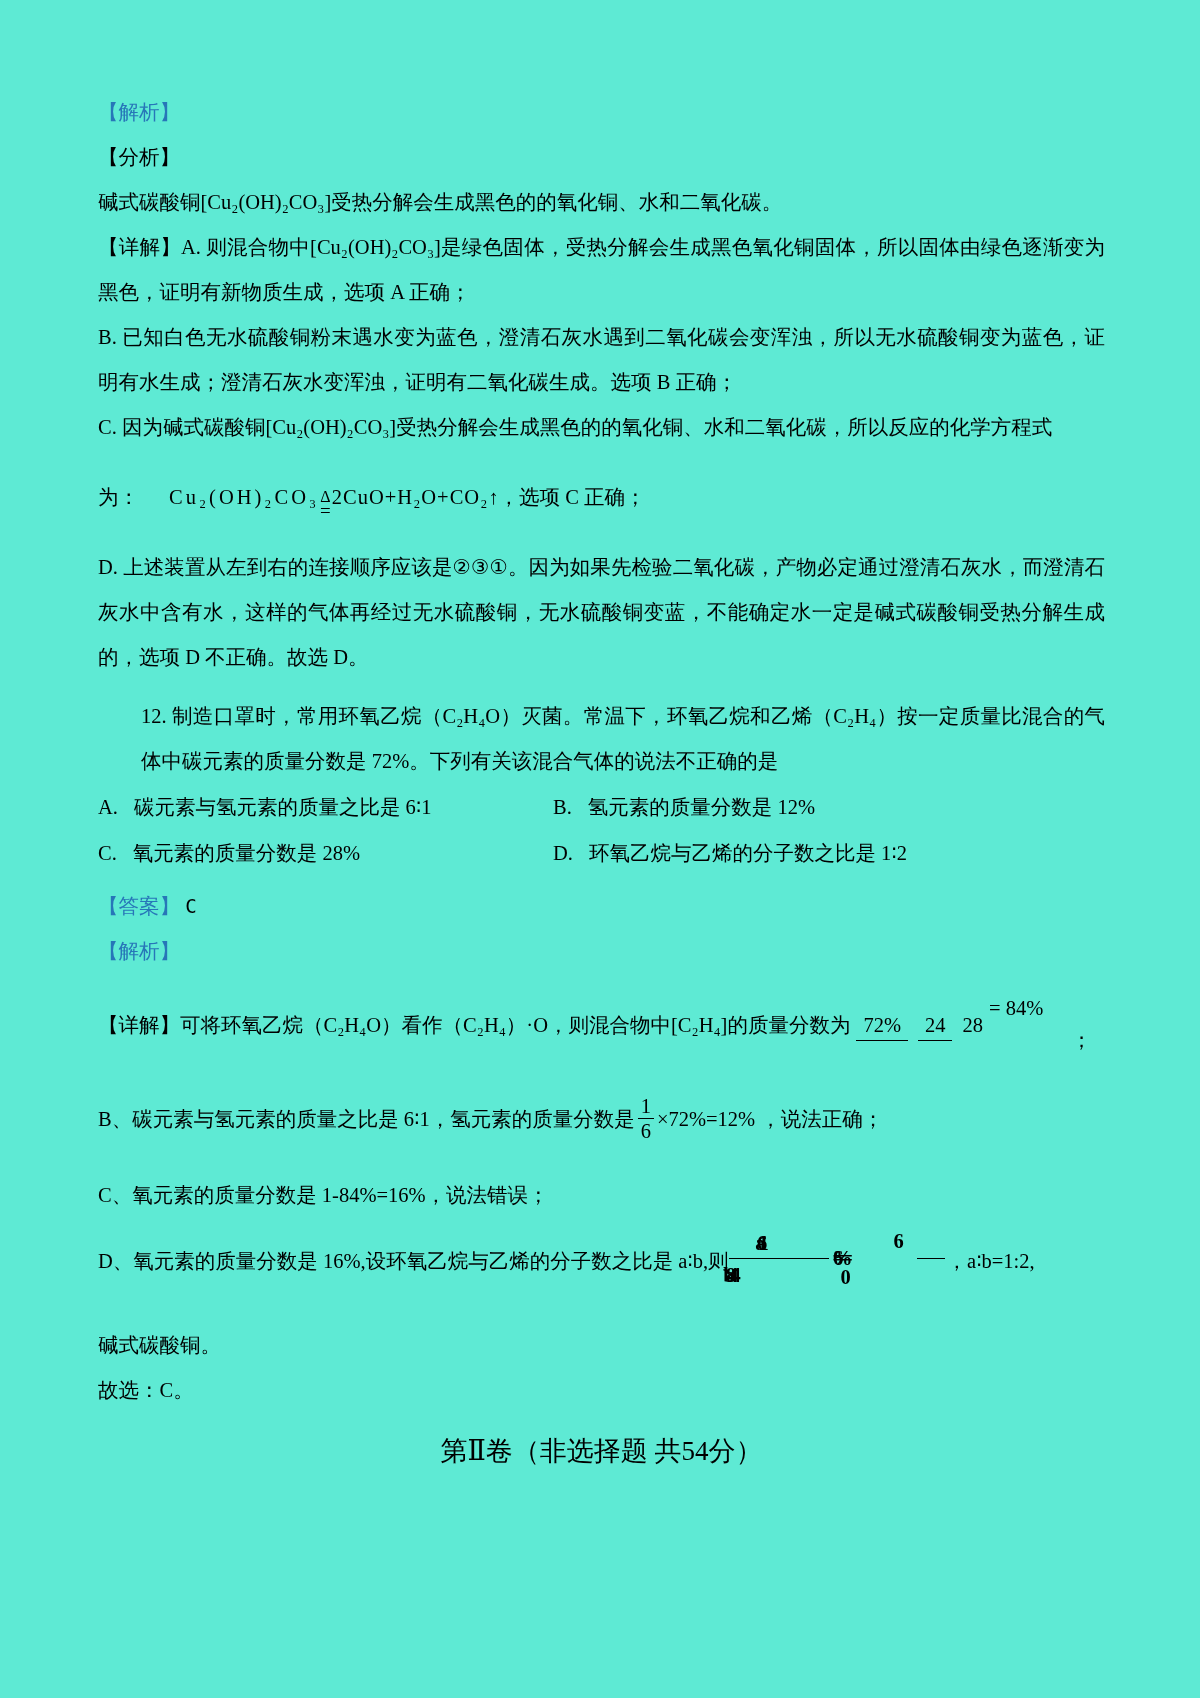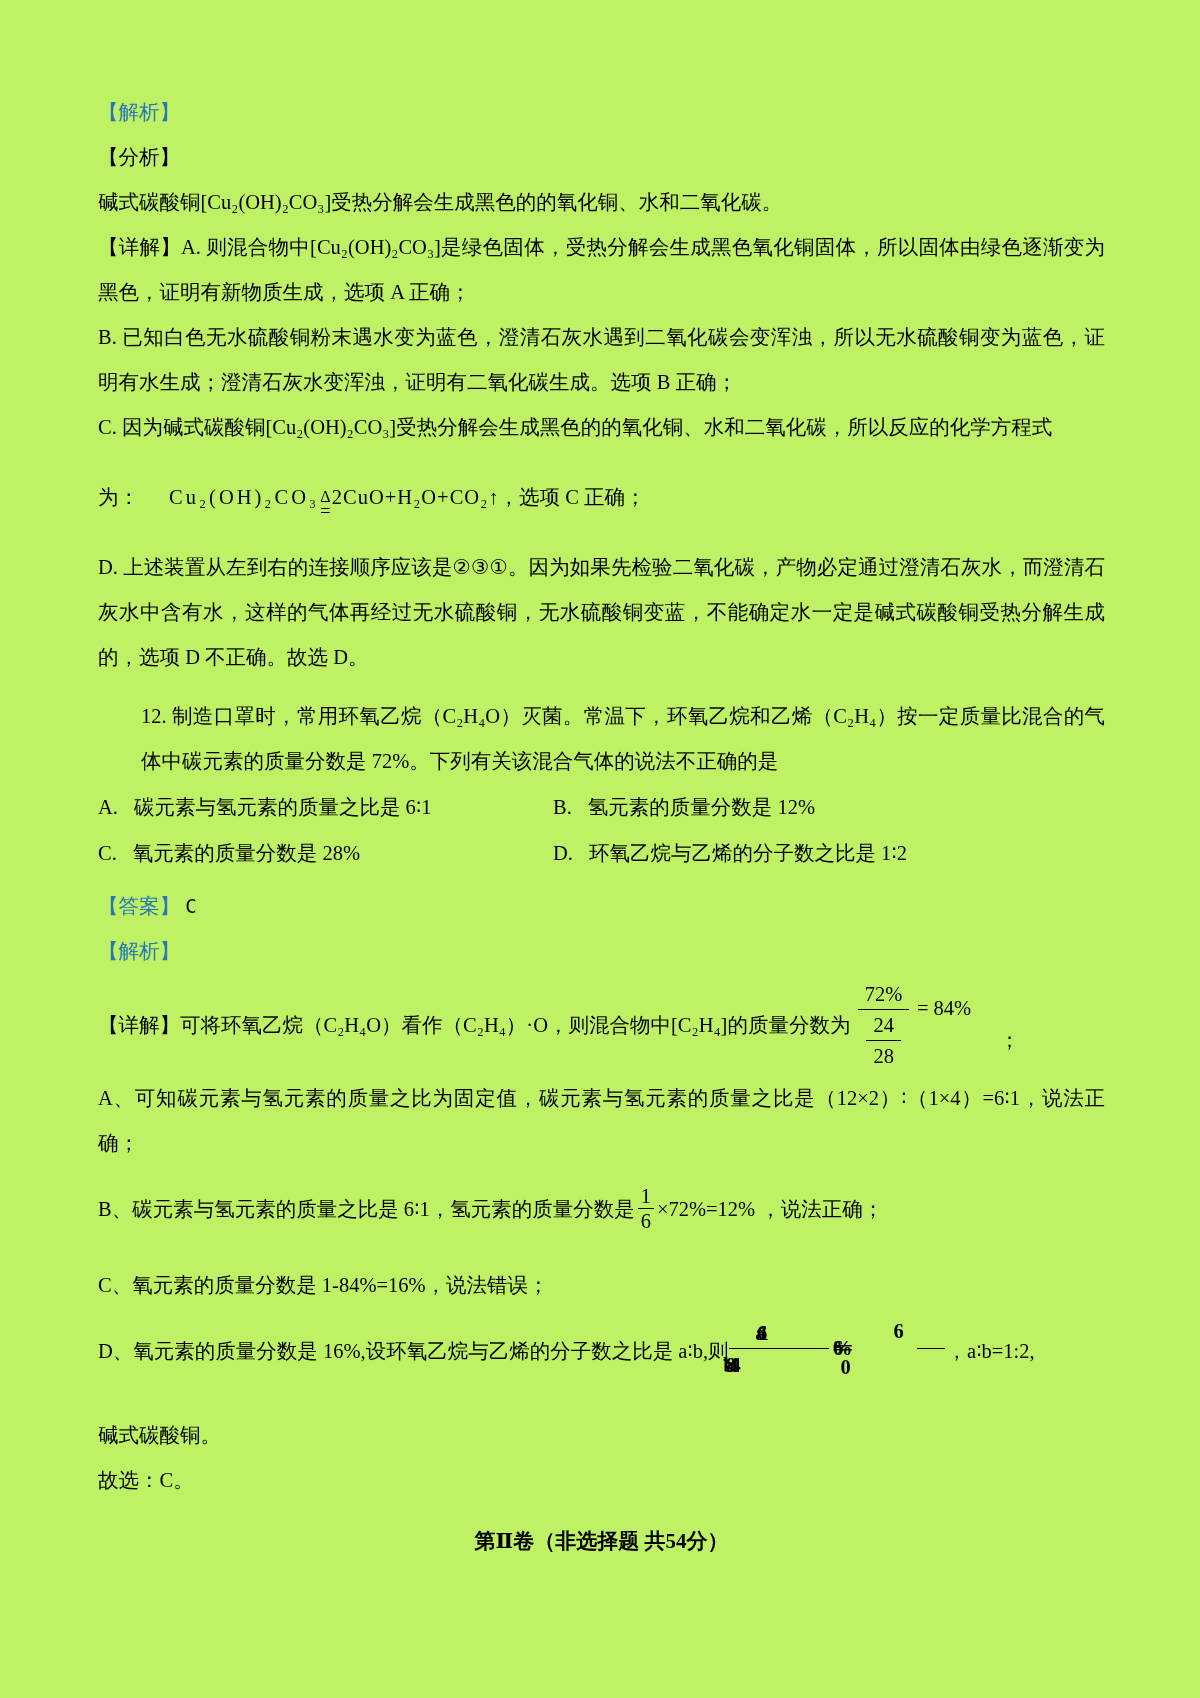--- a/index.html
+++ b/index.html
@@ -1,17 +1,17 @@
 <!DOCTYPE html>
 <html><head>
 <meta charset="utf-8">
 <style>
   html,body{margin:0;padding:0;background:#ffffff;}
   .page{
-    width:1200px;height:1698px;box-sizing:border-box;background:#bef264;
+    width:1200px;height:1698px;box-sizing:border-box;background:#5eead4;
     padding:90px 95px 0 98px;
     font-family:"Liberation Serif","DejaVu Serif","DejaVu Sans",serif;
     font-size:20.5px;color:#000;overflow:hidden;
   }
   .ln{margin:0;line-height:45px;text-align:justify;}
   .nj{text-align:left;}
   .hdr-blue{color:#2776b8;}
   .ansC{font-family:"DejaVu Sans Mono","Liberation Mono",monospace;font-size:19px;}
   
   .eqline{height:95px;line-height:95px;text-align:left;}
@@ -21,21 +21,21 @@
   .delta{font-size:16px;line-height:14px;}
   .eqsign{font-size:19px;line-height:14px;}
   .uparr{letter-spacing:0;}
   
   .optrow{display:flex;margin:0;line-height:46px;}
   .optcell{width:455px;text-align:left;}
   .optcell2{flex:1;text-align:left;}
   .optlbl{margin-right:16px;}
   
   .fracline{height:102px;display:flex;align-items:center;text-align:left;}
-  .bigfrac{display:inline-flex;flex-direction:column;align-items:center;margin:0 6px;line-height:30px;}
+  .bigfrac{display:inline-flex;flex-direction:row;align-items:center;margin:0 6px;line-height:30px;}
   .bf-top{padding:0 7px;border-bottom:1.7px solid #000;}
   .bf-num{display:block;border-bottom:1.7px solid #000;padding:0 7px;margin:0 10px;}
   .bf-den{display:block;}
   .bf-res{position:relative;top:-17px;}
   .bf-tail{position:relative;top:15px;margin-left:28px;}
   
   .bline{height:85px;display:flex;align-items:center;text-align:left;}
   .sfrac{display:inline-flex;flex-direction:column;align-items:center;line-height:24px;margin:0 3px;vertical-align:middle;}
   .sfrac .n{border-bottom:1.6px solid #000;padding:0 3px;}
   
@@ -43,21 +43,21 @@
   .gar{display:inline-block;position:relative;width:218px;height:68px;vertical-align:middle;}
   .g-bar1{position:absolute;left:0;top:31px;width:100px;border-top:1.7px solid #000;}
   .g-num{position:absolute;left:30px;top:2px;letter-spacing:-0.58em;padding-right:0.58em;font-weight:bold;line-height:28px;}
   .g-den{position:absolute;left:2px;top:34px;letter-spacing:-0.62em;padding-right:0.62em;font-weight:bold;line-height:28px;}
   .g-mid-top{position:absolute;left:104px;top:17px;letter-spacing:-0.55em;padding-right:0.55em;font-weight:bold;line-height:28px;}
   .g-mid-bot{position:absolute;left:112px;top:36px;font-weight:bold;line-height:28px;}
   .g-six{position:absolute;left:165px;top:0px;font-weight:bold;line-height:28px;}
   .g-bar2{position:absolute;left:188px;top:31px;width:28px;border-top:1.7px solid #000;}
   
   .mt8{margin-top:8px;} .mt12{margin-top:12px;} .mt14{margin-top:14px;margin-left:43px;} .mt20{margin-top:20px;}
-  .sec2{margin-top:16px;text-align:center;font-weight:bold;font-size:21px;line-height:45px;}
+  .sec2{margin-top:16px;text-align:center;font-weight:normal;font-size:27px;line-height:45px;}
 </style>
 </head>
 <body>
 
 <div class="page">
 
   <p class="ln nj hdr-blue">【解析】</p>
   <p class="ln nj">【分析】</p>
   <p class="ln">碱式碳酸铜[Cu₂(OH)₂CO₃]受热分解会生成黑色的的氧化铜、水和二氧化碳。</p>
   <p class="ln">【详解】A. 则混合物中[Cu₂(OH)₂CO₃]是绿色固体，受热分解会生成黑色氧化铜固体，所以固体由绿色逐渐变为黑色，证明有新物质生成，选项 A 正确；</p>
@@ -101,21 +101,20 @@
     <span>【详解】可将环氧乙烷（C₂H₄O）看作（C₂H₄）·O，则混合物中[C₂H₄]的质量分数为</span>
     <span class="bigfrac">
       <span class="bf-top">72%</span>
       <span class="bf-num">24</span>
       <span class="bf-den">28</span>
     </span>
     <span class="bf-res">= 84%</span>
     <span class="bf-tail">；</span>
   </div>
 
-  <p class="ln">A、可知碳元素与氢元素的质量之比为固定值，碳元素与氢元素的质量之比是（12×2）∶（1×4）=6∶1，说法正确；</p>
 
   <div class="bline">
     <span>B、碳元素与氢元素的质量之比是 6∶1，氢元素的质量分数是</span>
     <span class="sfrac">
       <span class="n">1</span>
       <span>6</span>
     </span>
     <span>×72%=12% ，说法正确；</span>
   </div>
 

